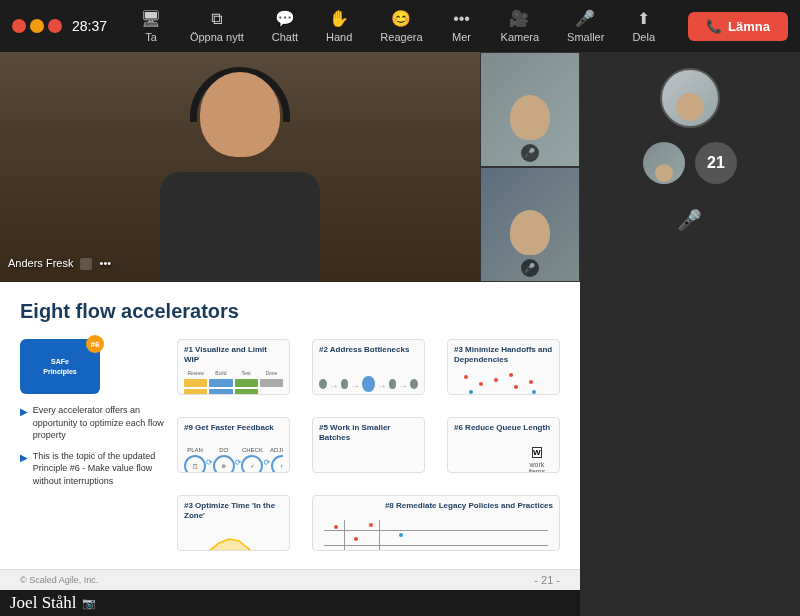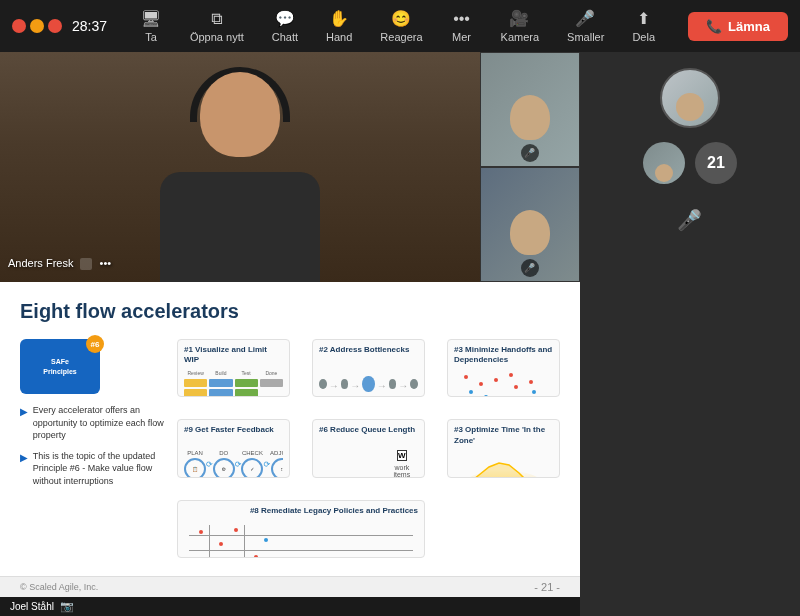--- a/index.html
+++ b/index.html
@@ -826,20 +826,31 @@
                   <div style="display:flex;flex-direction:column;align-items:center;gap:2px;">
                     <div style="font-size:6px;color:#555;">ADJUST</div>
                     <div class="fb-circle-outer">
                         <div class="fb-inner">↕</div>
                       </div>
                   </div>
                 </div>
               </div>
             </div>
 
+            <div class="grid-cell">
+              <div class="grid-cell-title">#5 Work in Smaller Batches</div>
+              <div class="grid-cell-content">
+                <div class="batch-vis">
+                  <div class="batch-curve"></div>
+                  <div class="batch-line" style="top:25px; background:#e74c3c;"></div>
+                  <div class="batch-line" style="bottom:0;"></div>
+                  <div style="position:absolute;bottom:2px;left:2px;font-size:5px;color:#666;">Batch size</div>
+                </div>
+              </div>
+            </div>
 
             <div class="grid-cell">
               <div class="grid-cell-title">#6 Reduce Queue Length</div>
               <div class="grid-cell-content">
                 <div class="queue-vis">
                   <div style="display:flex;flex-direction:column;gap:1px;flex:2;">
                     <div style="font-size:5px;color:#555;margin-bottom:1px;">Long queues</div>
                     <div class="queue-bar" style="height:30px;background:#5b9bd5;"></div>
                     <div class="queue-bar" style="height:22px;background:#70ad47;"></div>
                     <div class="queue-bar" style="height:16px;background:#ffc000;"></div>
@@ -889,21 +900,21 @@
         </div>
       </div>
 
       <div class="slide-footer">
         <span class="footer-text">© Scaled Agile, Inc.</span>
         <span class="page-num">- 21 -</span>
       </div>
     </div>
 
     <div style="background:#1a1a1a; padding:3px 10px; display:flex; align-items:center; gap:6px;">
-      <span style="color:#fff;font-size:10px;">Joel Ståhl</span>
+      <span style="color:#fff;font-size:17px;font-family:Liberation Serif, serif;">Joel Ståhl</span>
       <span style="color:#aaa;font-size:11px;">📷</span>
     </div>
 
   </div>
 
   <div class="right-sidebar">
     <div class="avatar-circle">
       <div class="avatar-head"></div>
     </div>
     <div class="participant-row">

